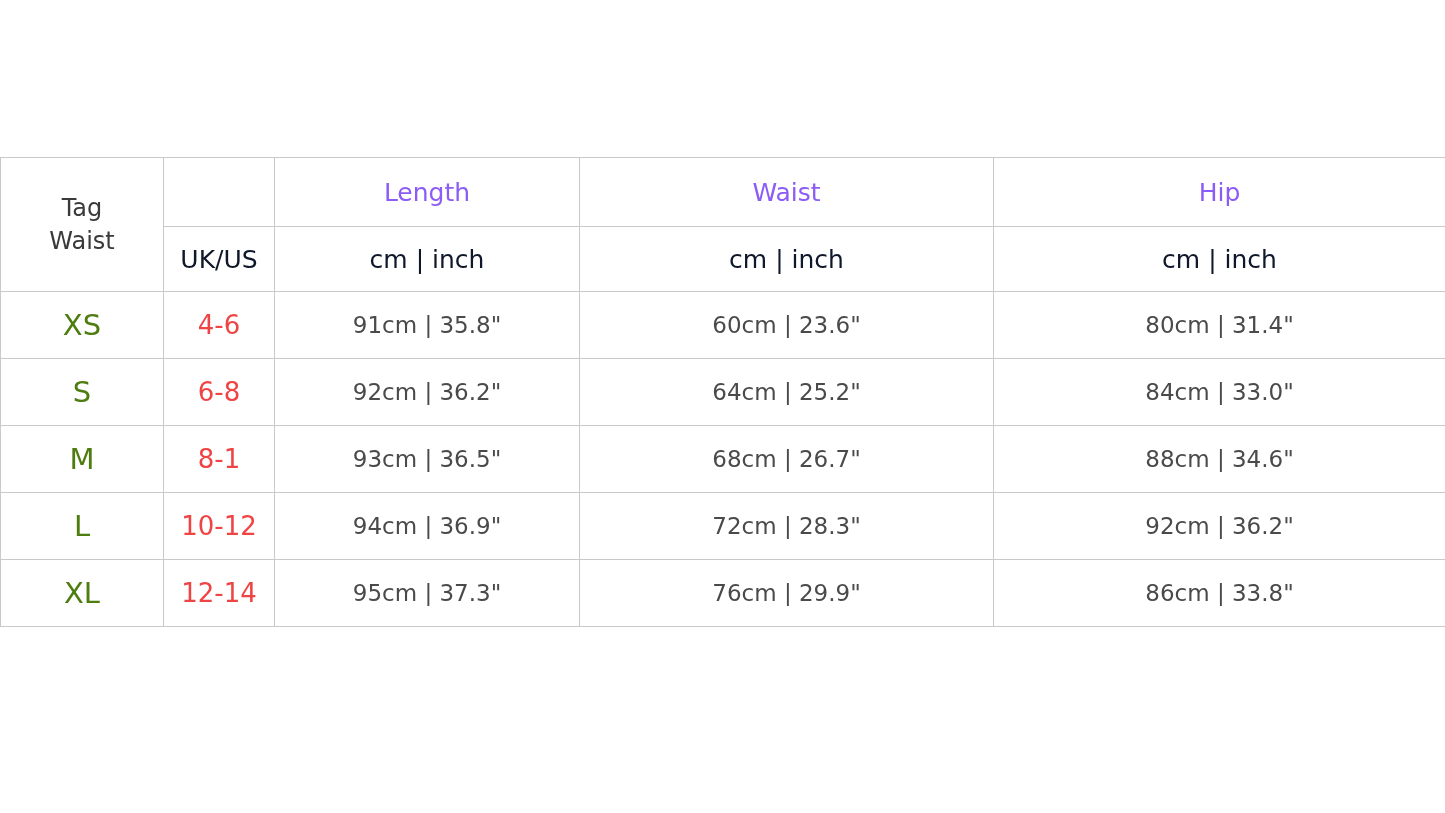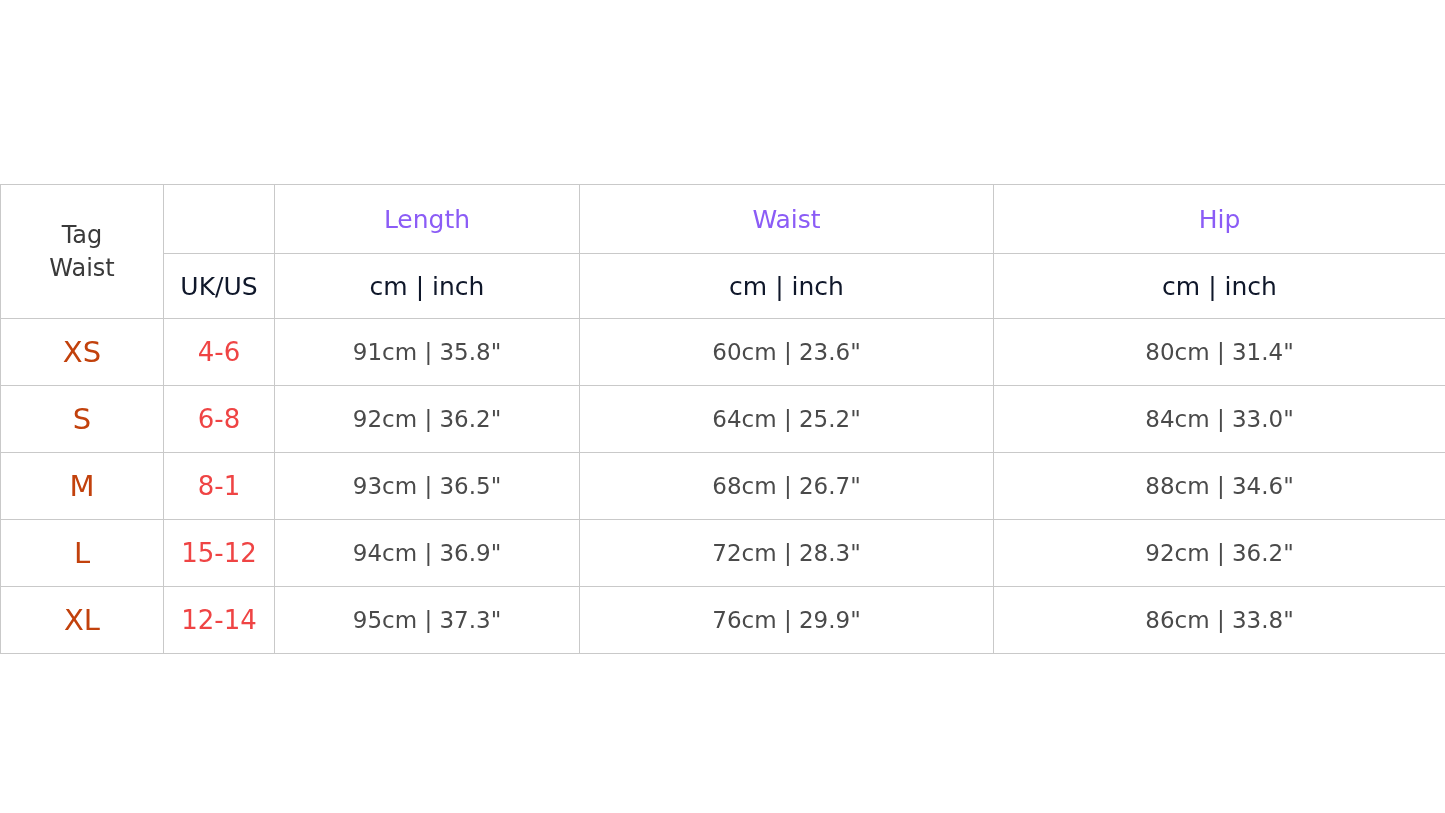--- a/index.html
+++ b/index.html
@@ -15,21 +15,21 @@
   }
   .page {
     position: relative;
     width: 1445px;
     height: 813px;
     background: #ffffff;
   }
   .size-table-wrap {
     position: absolute;
     left: 0px;
-    top: 184px;
+    top: 157px;
     width: 1175px;
   }
   table.size-table {
     border-collapse: collapse;
     width: 1445px;
     table-layout: fixed;
   }
   table.size-table td,
   table.size-table th {
     border: 1px solid #c9c9c9;
@@ -60,21 +60,21 @@
     color: #3a3a3a;
     line-height: 1.35;
   }
   .tagsize-cell .l1 { display: block; }
   .tagsize-cell .l2 { display: block; }
   .data-row {
     height: 67px;
   }
   .cell-size {
     font-size: 29px;
-    color: #c2410c;
+    color: #4d7c0f;
     margin-left: 32px;
   }
   .cell-uk {
     font-size: 26px;
     color: #ef4444;
   }
   .cell-meas {
     font-size: 23px;
     color: #4a4a4a;
   }
@@ -130,21 +130,21 @@
         </tr>
         <tr class="data-row">
           <td class="cell-size">M</td>
           <td class="cell-uk">8-1</td>
           <td class="cell-meas">93cm | 36.5"</td>
           <td class="cell-meas">68cm | 26.7"</td>
           <td class="cell-meas">88cm | 34.6"</td>
         </tr>
         <tr class="data-row">
           <td class="cell-size">L</td>
-          <td class="cell-uk">15-12</td>
+          <td class="cell-uk">10-12</td>
           <td class="cell-meas">94cm | 36.9"</td>
           <td class="cell-meas">72cm | 28.3"</td>
           <td class="cell-meas">92cm | 36.2"</td>
         </tr>
         <tr class="data-row">
           <td class="cell-size">XL</td>
           <td class="cell-uk">12-14</td>
           <td class="cell-meas">95cm | 37.3"</td>
           <td class="cell-meas">76cm | 29.9"</td>
           <td class="cell-meas">86cm | 33.8"</td>

